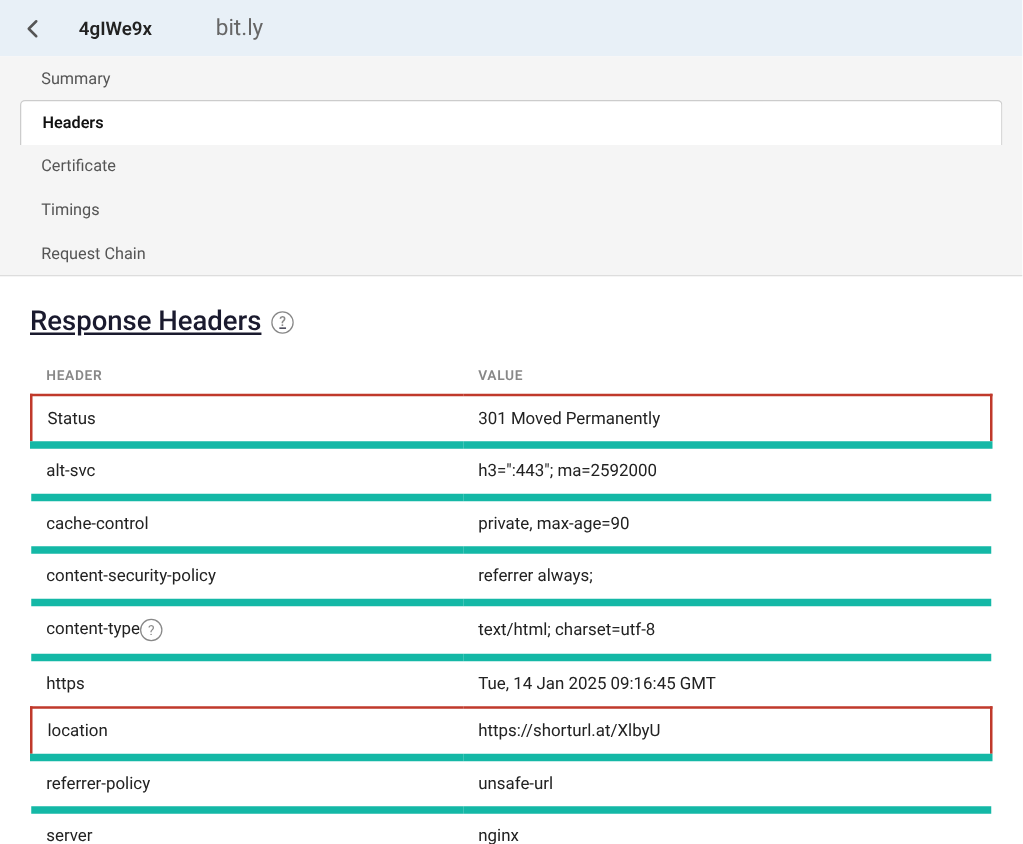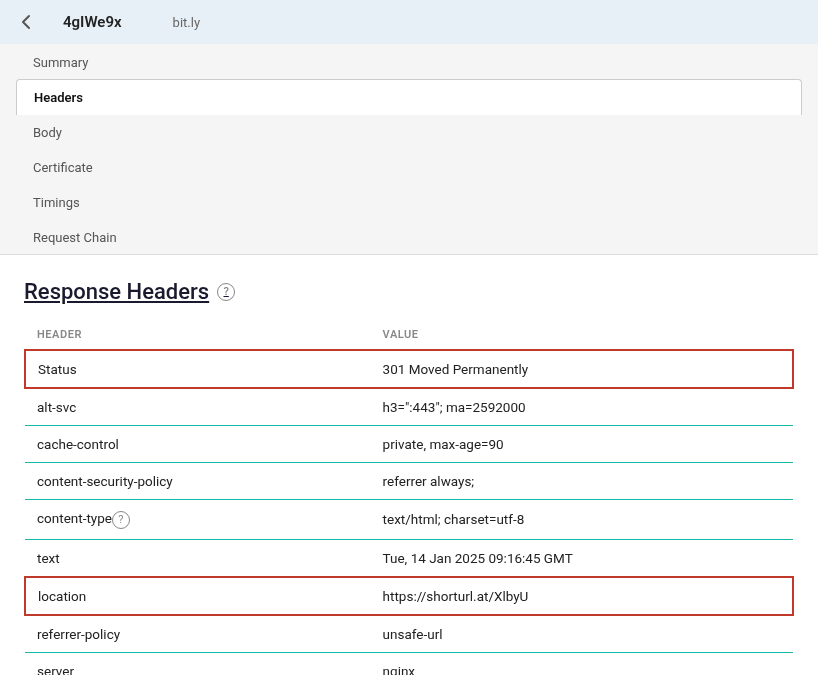--- a/index.html
+++ b/index.html
@@ -28,21 +28,21 @@
       border: none;
       display: flex;
       align-items: center;
     }
     .top-bar-title {
       font-size: 15px;
       font-weight: 600;
       color: #222;
     }
     .top-bar-subtitle {
-      font-size: 13px;
+      font-size: 18px;
       color: #666;
       padding-left: 24px;
     }
 
     
     .tab-nav {
       background: #f5f5f5;
       border-bottom: 1px solid #ddd;
       padding: 0 16px;
       display: flex;
@@ -113,21 +113,21 @@
       padding: 4px 12px 8px 12px;
     }
     .headers-table .col-header:first-child {
       padding-left: 12px;
       width: 45%;
     }
     .headers-table td {
       padding: 10px 12px;
       font-size: 13.5px;
       color: #222;
-      border-top: 1px solid #14b8a6;
+      border-top: 6px solid #14b8a6;
       vertical-align: middle;
     }
 
     
     .highlighted-row td {
       border-top: 2px solid #c0392b !important;
       border-bottom: 2px solid #c0392b !important;
       margin-top: 16px;
     }
     .highlighted-row td:first-child {
@@ -146,21 +146,20 @@
       <path d="M13 4L7 10L13 16" stroke="#555" stroke-width="2" stroke-linecap="round" stroke-linejoin="round"></path>
     </svg>
   </button>
   <span class="top-bar-title">4gIWe9x</span>
   <span class="top-bar-subtitle">bit.ly</span>
 </div>
 
 <div class="tab-nav">
   <div id="tab-summary" class="tab-item">Summary</div>
   <div id="tab-headers" class="tab-item active">Headers</div>
-  <div id="tab-body" class="tab-item">Body</div>
   <div id="tab-certificate" class="tab-item">Certificate</div>
   <div id="tab-timings" class="tab-item">Timings</div>
   <div id="tab-request-chain" class="tab-item">Request Chain</div>
 </div>
 
 <div class="main-content">
 
   <div class="section-title">
     <span>Response Headers</span>
     <span class="help-icon">?</span>
@@ -190,21 +189,21 @@
           <td>content-security-policy</td>
           <td>referrer always;</td>
         </tr>
         <tr>
           <td>
             <div class="inner-with-help"><span>content-type</span><span class="help-icon">?</span></div>
           </td>
           <td>text/html; charset=utf-8</td>
         </tr>
         <tr>
-          <td>text</td>
+          <td>https</td>
           <td>Tue, 14 Jan 2025 09:16:45 GMT</td>
         </tr>
         <tr class="highlighted-row">
           <td>location</td>
           <td>https://shorturl.at/XlbyU</td>
         </tr>
         <tr>
           <td>referrer-policy</td>
           <td>unsafe-url</td>
         </tr>

